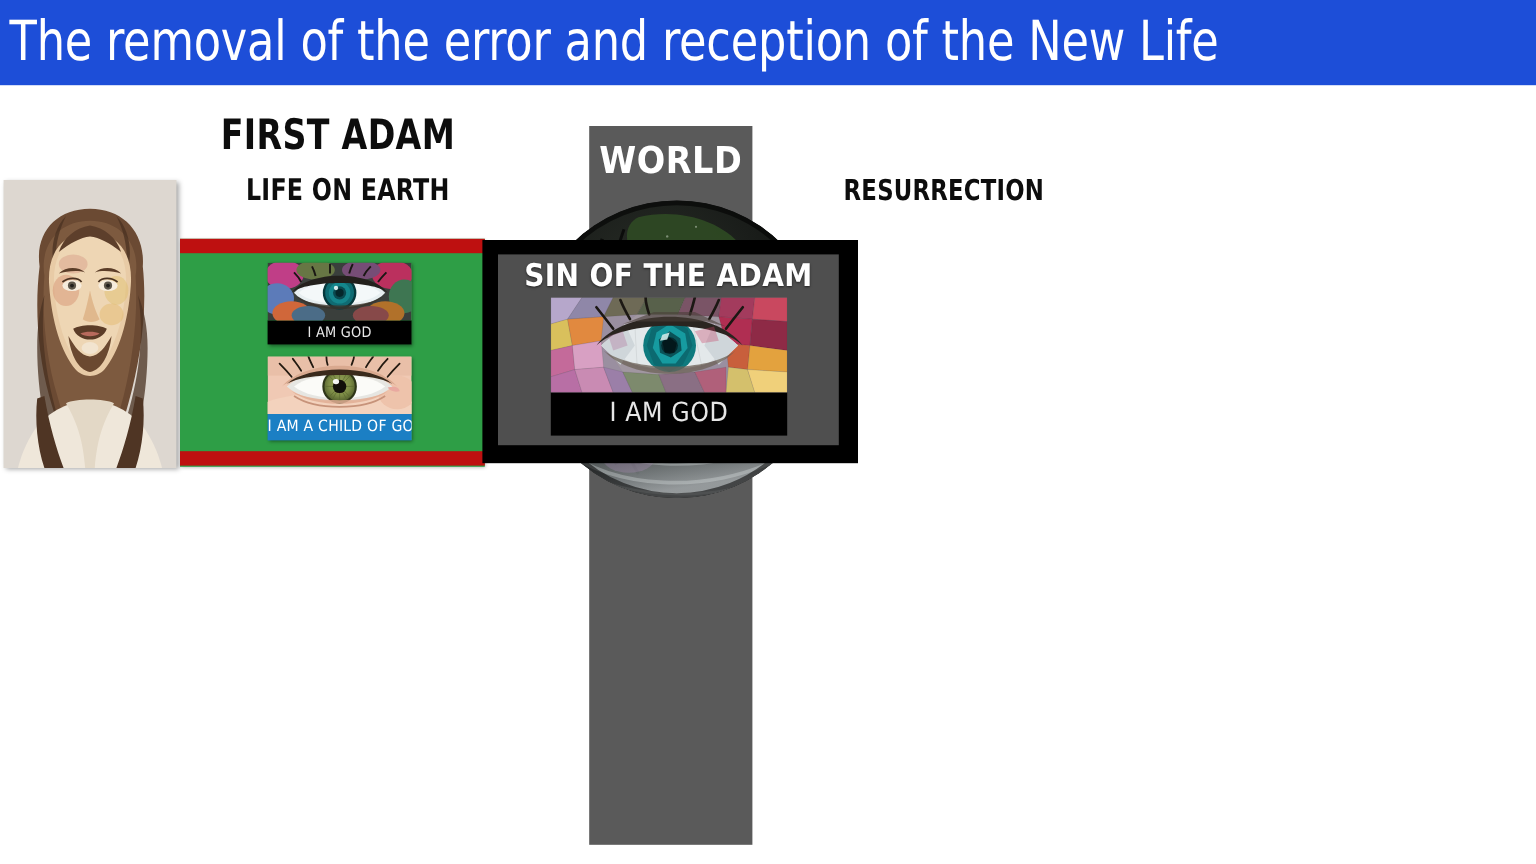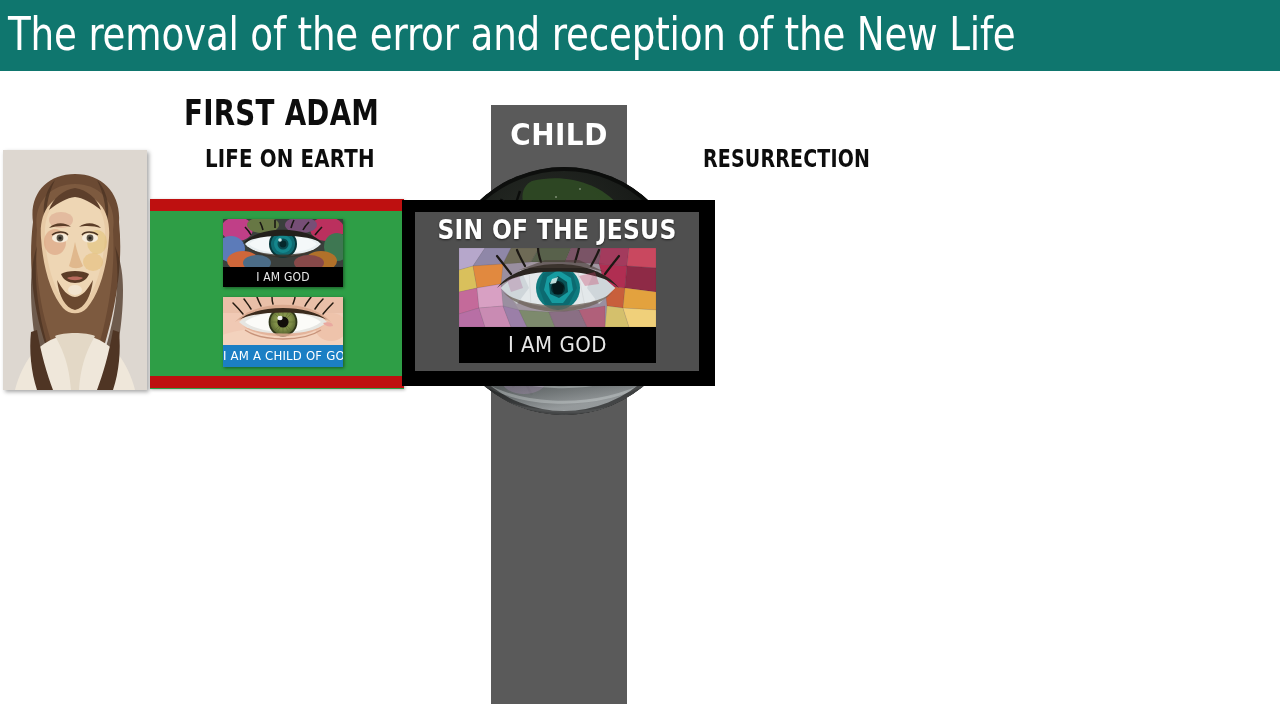--- a/index.html
+++ b/index.html
@@ -15,21 +15,21 @@
     font-family: "Liberation Sans", sans-serif;
     -webkit-font-smoothing: antialiased;
   }
 
   
   .title-banner {
     position: absolute;
     left: 0; top: 0;
     width: 1280px;
     height: 71px;
-    background: #0f766e;
+    background: #1d4ed8;
   }
   .title-text {
     position: absolute;
     left: 8px;
     top: 6px;
     color: #ffffff;
     font-family: "Liberation Sans Narrow", "DejaVu Sans Condensed", "Liberation Sans", sans-serif;
     font-size: 46px;
     font-weight: 400;
     letter-spacing: -0.2px;
@@ -217,21 +217,21 @@
 
 <div class="title-banner">
   <div class="title-text">The removal of the error and reception of the New Life</div>
 </div>
 
 <div class="hd" id="hd-first-adam">FIRST ADAM</div>
 <div class="hd" id="hd-life-on-earth">LIFE ON EARTH</div>
 <div class="hd" id="hd-resurrection">RESURRECTION</div>
 
 <div class="cross-vertical"></div>
-<div class="altar-label">CHILD</div>
+<div class="altar-label">WORLD</div>
 
 <div class="globe">
   <svg class="globe-svg" viewBox="0 0 248 248" preserveAspectRatio="none" aria-hidden="true">
     <defs>
       <radialGradient id="gBase" cx="42%" cy="30%" r="78%">
         <stop offset="0%" stop-color="#2a2f28"></stop>
         <stop offset="48%" stop-color="#1a1d1a"></stop>
         <stop offset="100%" stop-color="#0a0a0a"></stop>
       </radialGradient>
       <linearGradient id="gBottom" x1="0" y1="0" x2="0.3" y2="1">
@@ -451,21 +451,21 @@
       <path d="M22 33 C40 45 80 45 98 33" stroke="#c7937a" stroke-width="1.4" fill="none"></path>
 
       <path d="M100 26 C106 24 110 26 110 29 C106 30 102 29 100 26Z" fill="#e9a9a0"></path>
     </g>
   </svg>
   <span class="eye-caption cap-blue">I AM A CHILD OF GOD</span>
 </div>
 
 <div class="sin-box"></div>
 <div class="sin-inner"></div>
-<div class="sin-title">SIN OF THE JESUS</div>
+<div class="sin-title">SIN OF THE ADAM</div>
 
 <div class="sin-eye-wrap">
   <svg class="sin-eye-img" viewBox="0 0 197 79" preserveAspectRatio="none">
     <defs>
         <clipPath id="cEye3">
           <rect width="197" height="79"></rect>
         </clipPath>
       </defs>
     <g clip-path="url(#cEye3)">
       <rect width="197" height="79" fill="#9a8fa0"></rect>

